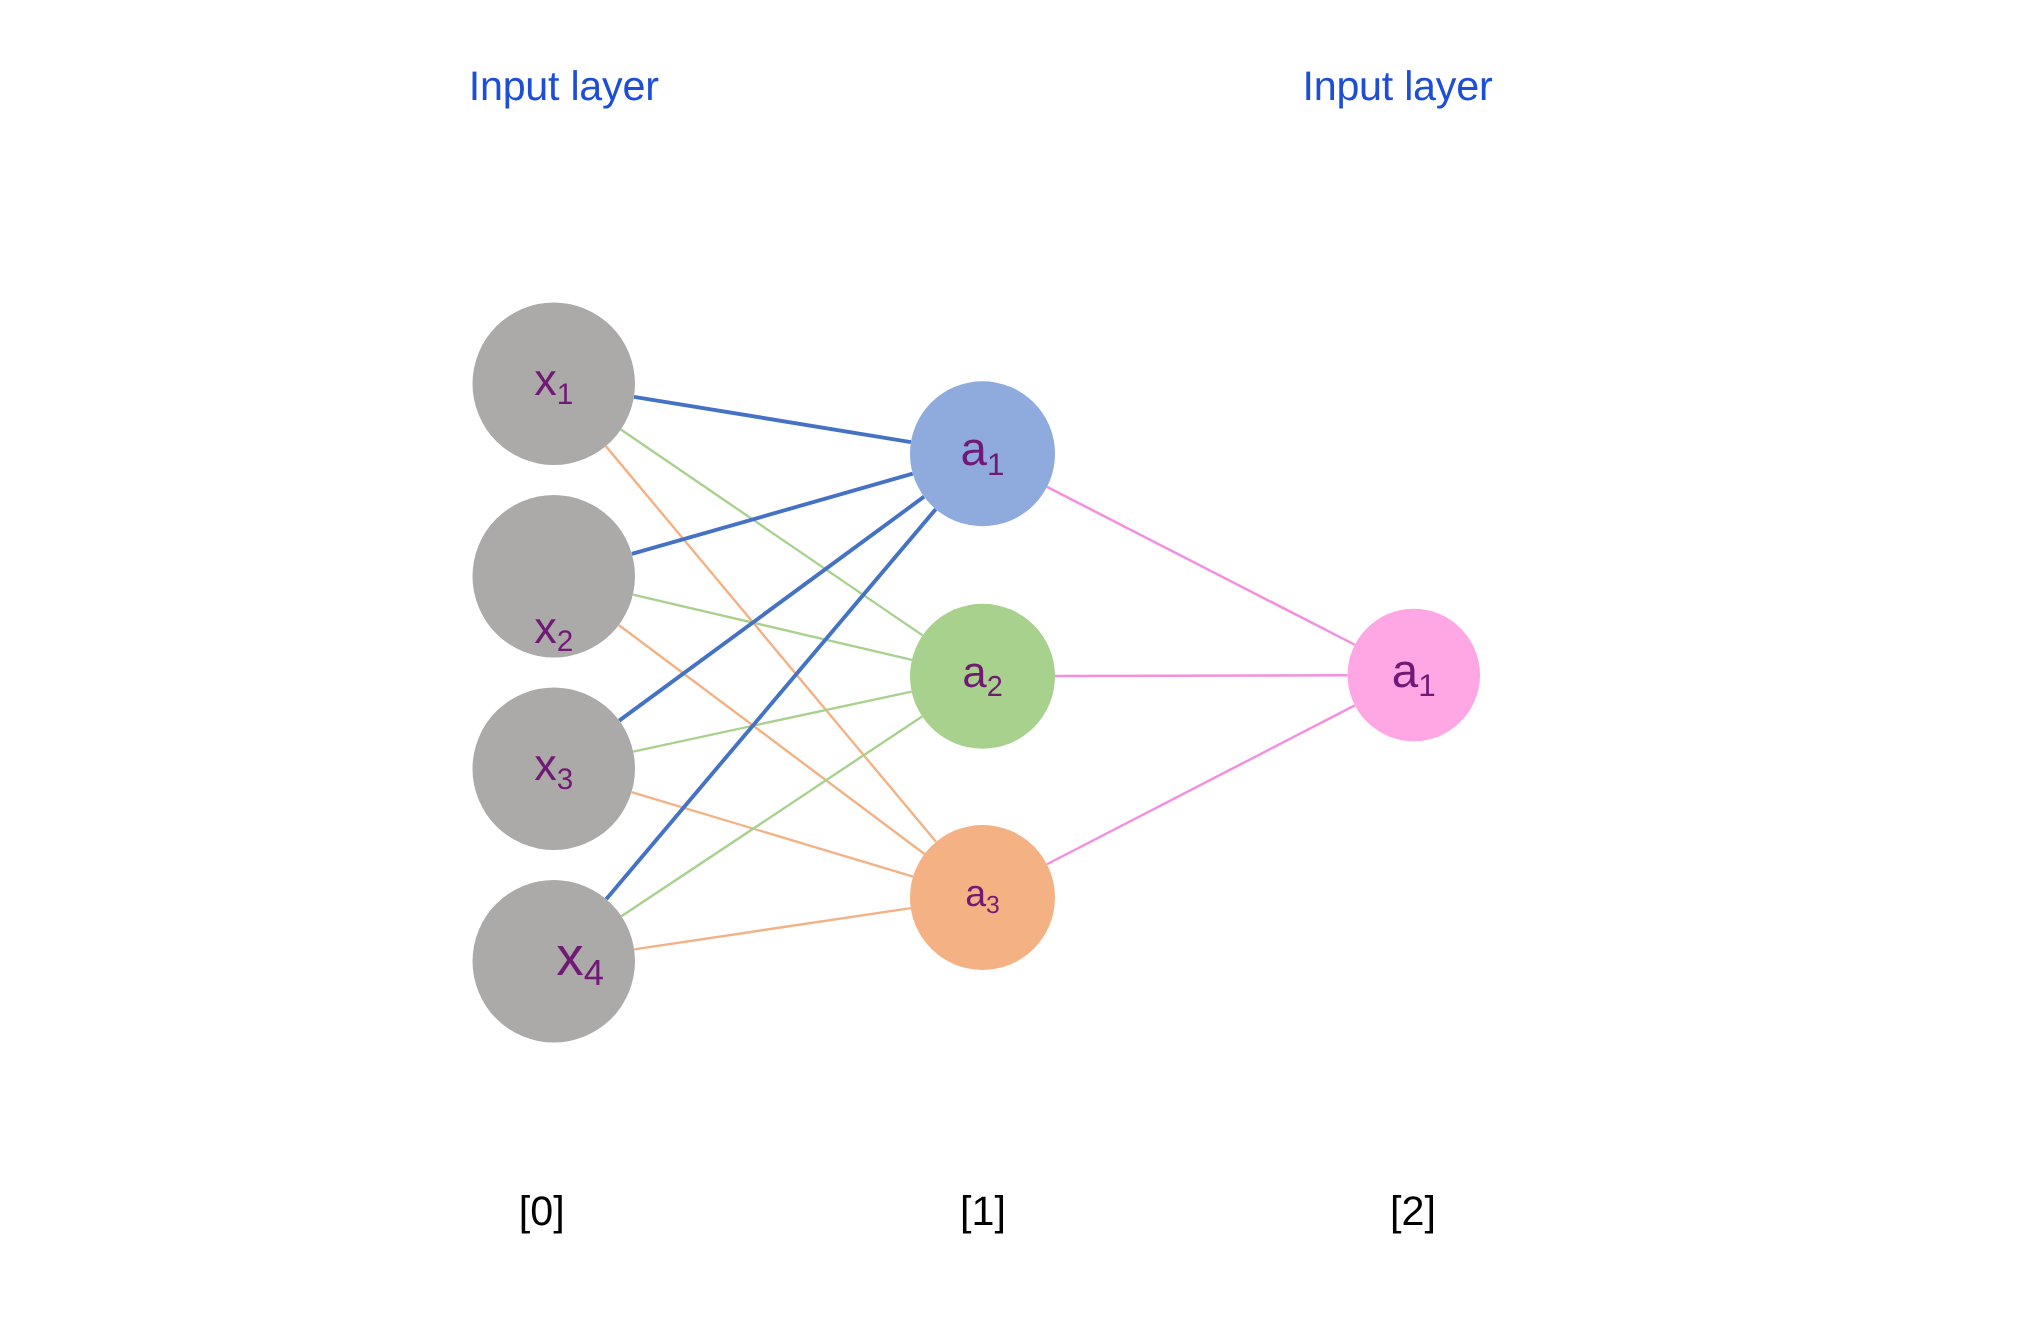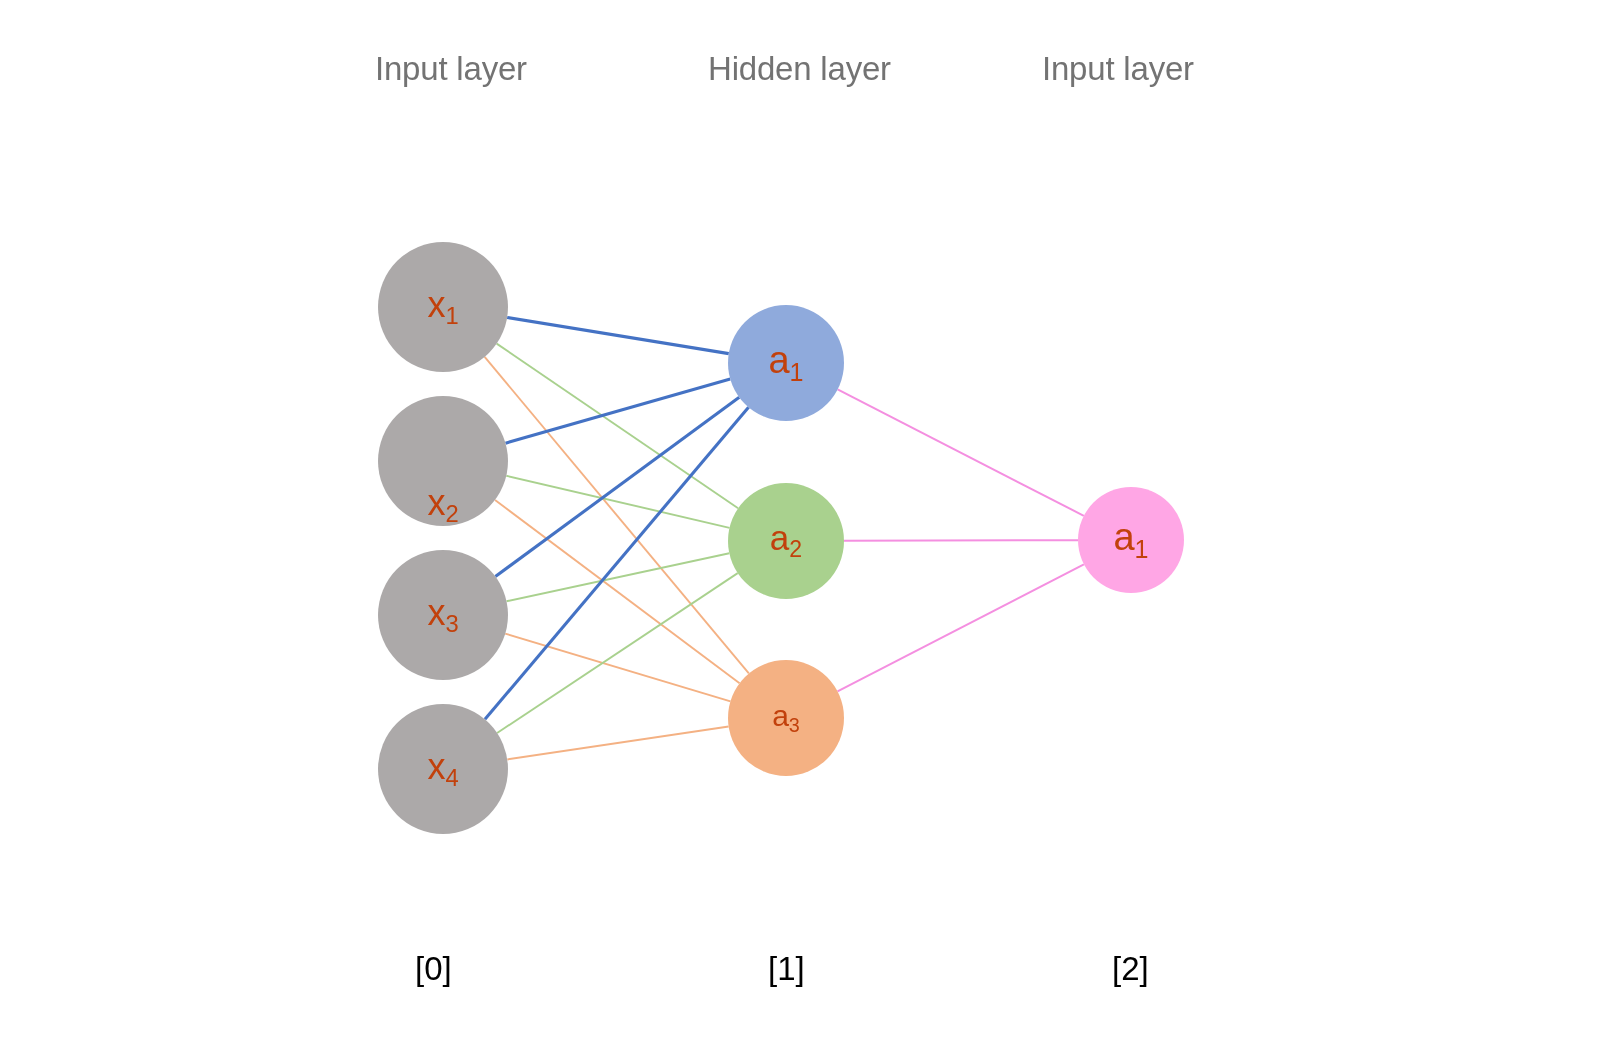--- a/index.html
+++ b/index.html
@@ -24,35 +24,35 @@
   svg#net-svg {
     position: absolute;
     left: 0; top: 0;
     width: 1622px;
     height: 1062px;
     display: block;
   }
   .layer-title {
     position: absolute;
     font-size: 33px;
-    color: #737373;
+    color: #1d4ed8;
     white-space: nowrap;
     font-weight: 400;
     letter-spacing: -0.2px;
   }
   .index-label {
     position: absolute;
     font-size: 33px;
     color: #000000;
     white-space: nowrap;
     font-weight: 400;
   }
   .node-label {
     position: absolute;
-    color: #c2410c;
+    color: #701a75;
     font-size: 36px;
     font-weight: 400;
     white-space: nowrap;
     transform: translate(-50%, -50%);
     pointer-events: none;
     line-height: 1;
   }
   .node-label sub {
     font-size: 0.66em;
     vertical-align: -0.30em;
@@ -90,30 +90,29 @@
         <circle cx="443" cy="615" r="65" fill="#ACA9A9"></circle>
         <circle cx="443" cy="769" r="65" fill="#ACA9A9"></circle>
         <circle cx="786" cy="363" r="58" fill="#8FAADC"></circle>
         <circle cx="786" cy="541" r="58" fill="#A9D18E"></circle>
         <circle cx="786" cy="718" r="58" fill="#F4B183"></circle>
         <circle cx="1131" cy="540" r="53" fill="#FFA6E5"></circle>
       </g>
   </svg>
 
   <div class="layer-title" style="left:375px; top:50px;">Input layer</div>
-  <div class="layer-title" style="left:708px; top:50px;">Hidden layer</div>
   <div class="layer-title" style="left:1042px; top:50px;">Input layer</div>
 
   <div class="index-label" style="left:415px; top:950px;">[0]</div>
   <div class="index-label" style="left:768px; top:950px;">[1]</div>
   <div class="index-label" style="left:1112px; top:950px;">[2]</div>
 
   <div id="node-labels">
       <div class="node-label" style="left: 443px; top: 307px; font-size: 36px;"><span>x</span><sub>1</sub></div>
       <div class="node-label" style="left: 443px; top: 461px; font-size: 36px; margin-top: 44px;"><span>x</span><sub>2</sub></div>
       <div class="node-label" style="left: 443px; top: 615px; font-size: 36px; text-align: right;"><span>x</span><sub>3</sub></div>
-      <div class="node-label" style="left: 443px; top: 769px; font-size: 36px;"><span>x</span><sub>4</sub></div>
+      <div class="node-label" style="left: 464px; top: 769px; font-size: 44px;"><span>x</span><sub>4</sub></div>
       <div class="node-label" style="left: 786px; top: 363px; font-size: 38px;"><span>a</span><sub>1</sub></div>
       <div class="node-label" style="left: 786px; top: 541px; font-size: 35px;"><span>a</span><sub>2</sub></div>
       <div class="node-label" style="left: 786px; top: 718px; font-size: 30px;"><span>a</span><sub>3</sub></div>
       <div class="node-label" style="left: 1131px; top: 540px; font-size: 38px;"><span>a</span><sub>1</sub></div>
     </div>
 </div>
 
 </body></html>

